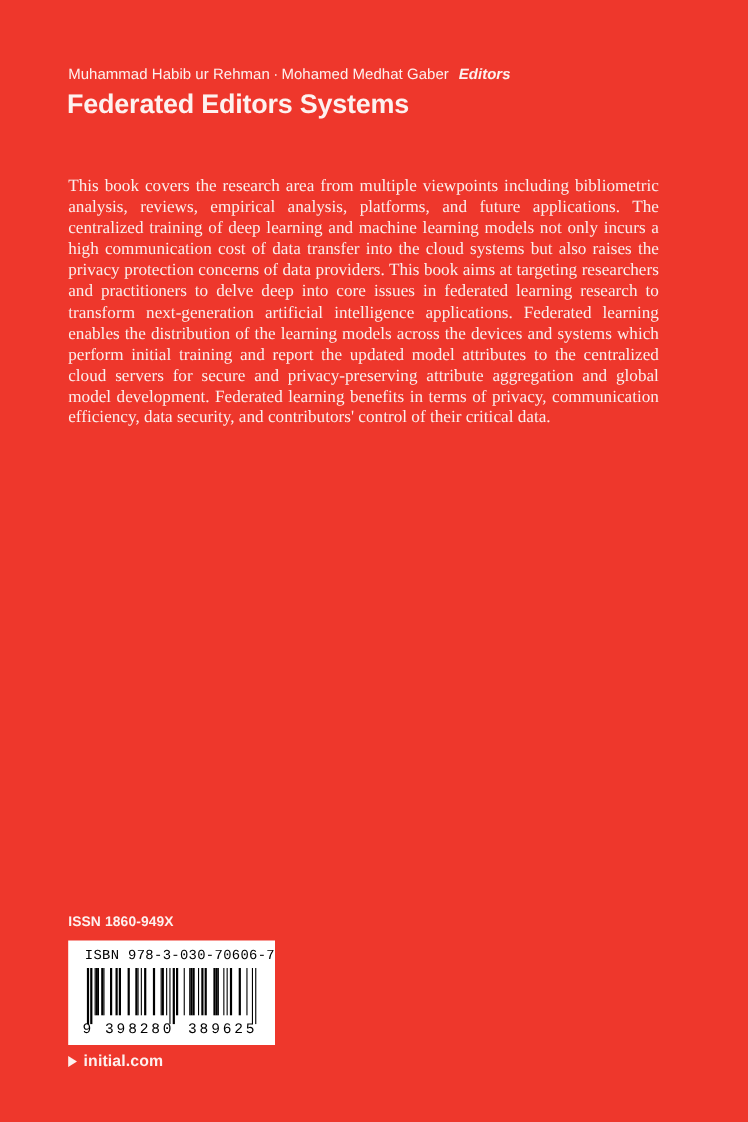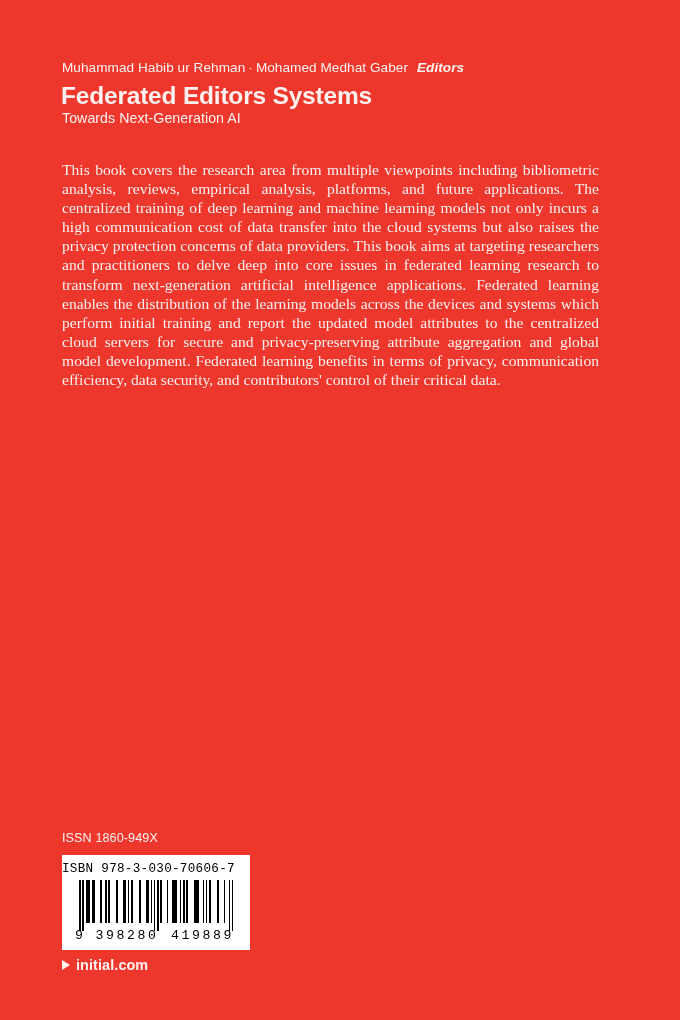--- a/index.html
+++ b/index.html
@@ -88,42 +88,42 @@
     text-justify: inter-word;
     letter-spacing: 0.01px;
   }
 
   
   .issn {
     position: absolute;
     left: 62px;
     top: 831px;
     font-size: 12.6px;
-    font-weight: normal;
+    font-weight: bold;
     color: #fdf1ef;
     letter-spacing: 0.1px;
     white-space: nowrap;
   }
 
   .barcode-box {
     position: absolute;
     left: 62px;
     top: 855px;
     width: 188px;
     height: 95px;
     background: #ffffff;
     box-sizing: border-box;
     padding: 0;
   }
   .barcode-isbn {
     position: absolute;
     left: 0;
     right: 0;
     top: 7px;
-    text-align: left;
+    text-align: right;
     font-family: "Liberation Mono", monospace;
     font-size: 12.6px;
     color: #000000;
     letter-spacing: 0.3px;
     white-space: nowrap;
   }
   .barcode-bars {
     position: absolute;
     left: 17px;
     top: 25px;
@@ -187,21 +187,20 @@
 <body>
 
 <div class="cover">
 
 
   <div class="editors-line">
     <span>Muhammad Habib ur Rehman</span><span class="sep">·</span><span>Mohamed Medhat Gaber</span><span class="editors-label">Editors</span>
   </div>
 
   <div class="book-title">Federated Editors Systems</div>
-  <div class="book-subtitle">Towards Next-Generation AI</div>
 
   <div class="blurb">This book covers the research area from multiple viewpoints including bibliometric analysis, reviews, empirical analysis, platforms, and future applications. The centralized training of deep learning and machine learning models not only incurs a high communication cost of data transfer into the cloud systems but also raises the privacy protection concerns of data providers. This book aims at targeting researchers and practitioners to delve deep into core issues in federated learning research to transform next-generation artificial intelligence applications. Federated learning enables the distribution of the learning models across the devices and systems which perform initial training and report the updated model attributes to the centralized cloud servers for secure and privacy-preserving attribute aggregation and global model development. Federated learning benefits in terms of privacy, communication efficiency, data security, and contributors' control of their critical data.</div>
 
   <div class="issn">ISSN 1860-949X</div>
 
   <div class="barcode-box">
     <div class="barcode-isbn">ISBN  978-3-030-70606-7</div>
     <div class="barcode-bars" id="bars">
         <span class="bar tall" style="width:1.632px"></span>
         <span class="gap" style="width:1.632px"></span>
@@ -295,21 +294,21 @@
         <span class="bar" style="width:1.632px"></span>
         <span class="gap" style="width:1.632px"></span>
         <span class="gap" style="width:1.632px"></span>
         <span class="bar tall" style="width:1.632px"></span>
         <span class="gap" style="width:1.632px"></span>
         <span class="bar tall" style="width:1.632px"></span>
       </div>
     <div class="barcode-digits">
       <span class="d-left">9</span>
       <span class="d-mid">398280</span>
-      <span class="d-right">419889</span>
+      <span class="d-right">389625</span>
     </div>
   </div>
 
   <div class="springer">
     <span class="arrow"></span>
     <span class="springer-text">initial.com</span>
   </div>
 
 </div>
 

